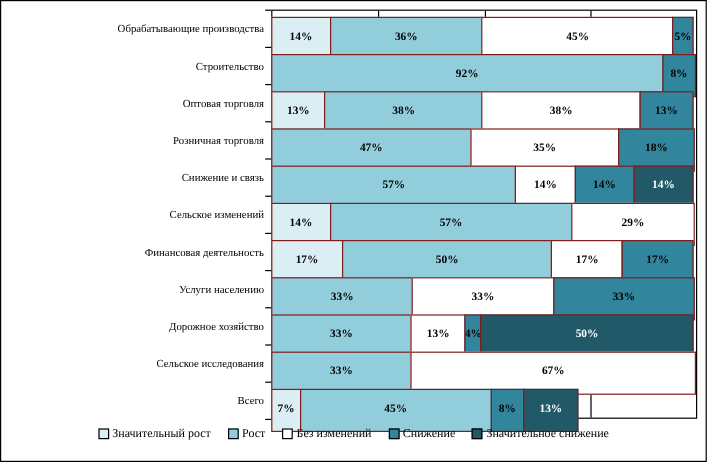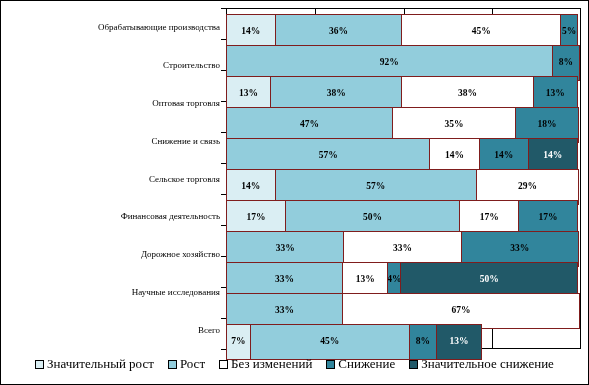--- a/index.html
+++ b/index.html
@@ -101,21 +101,21 @@
   }
   
   .legend{
     position:absolute;
     left:0; top:356px;
     width:589px;
     display:flex;
     align-items:center;
     justify-content:center;
     gap:14px;
-    font-size:13px;
+    font-size:10px;
     color:#000;
   }
   .legend-item{display:flex;align-items:center;gap:3px;white-space:nowrap;}
   .swatch{
     width:7px;height:7px;
     border:1px solid #000;
     display:inline-block;
     flex:0 0 auto;
   }
   .sw0{background:#daeef3;}
@@ -135,25 +135,27 @@
 <body>
 
 <div id="chart-root">
 
   <div class="outer-border"></div>
 
   <div class="cats">
       <div class="cat">Обрабатывающие производства</div>
       <div class="cat">Строительство</div>
       <div class="cat">Оптовая торговля</div>
+      <div class="cat">Розничная торговля</div>
       <div class="cat">Снижение и связь</div>
-      <div class="cat">Сельское торговля</div>
+      <div class="cat">Сельское изменений</div>
       <div class="cat">Финансовая деятельность</div>
+      <div class="cat">Услуги населению</div>
       <div class="cat">Дорожное хозяйство</div>
-      <div class="cat">Научные исследования</div>
+      <div class="cat">Сельское исследования</div>
       <div class="cat">Всего</div>
     </div>
 
   <div class="plot-frame">
     <div class="gridline" style="left:25%"></div>
     <div class="gridline" style="left:50%"></div>
     <div class="gridline" style="left:75%"></div>
   </div>
 
   <div class="rows">

